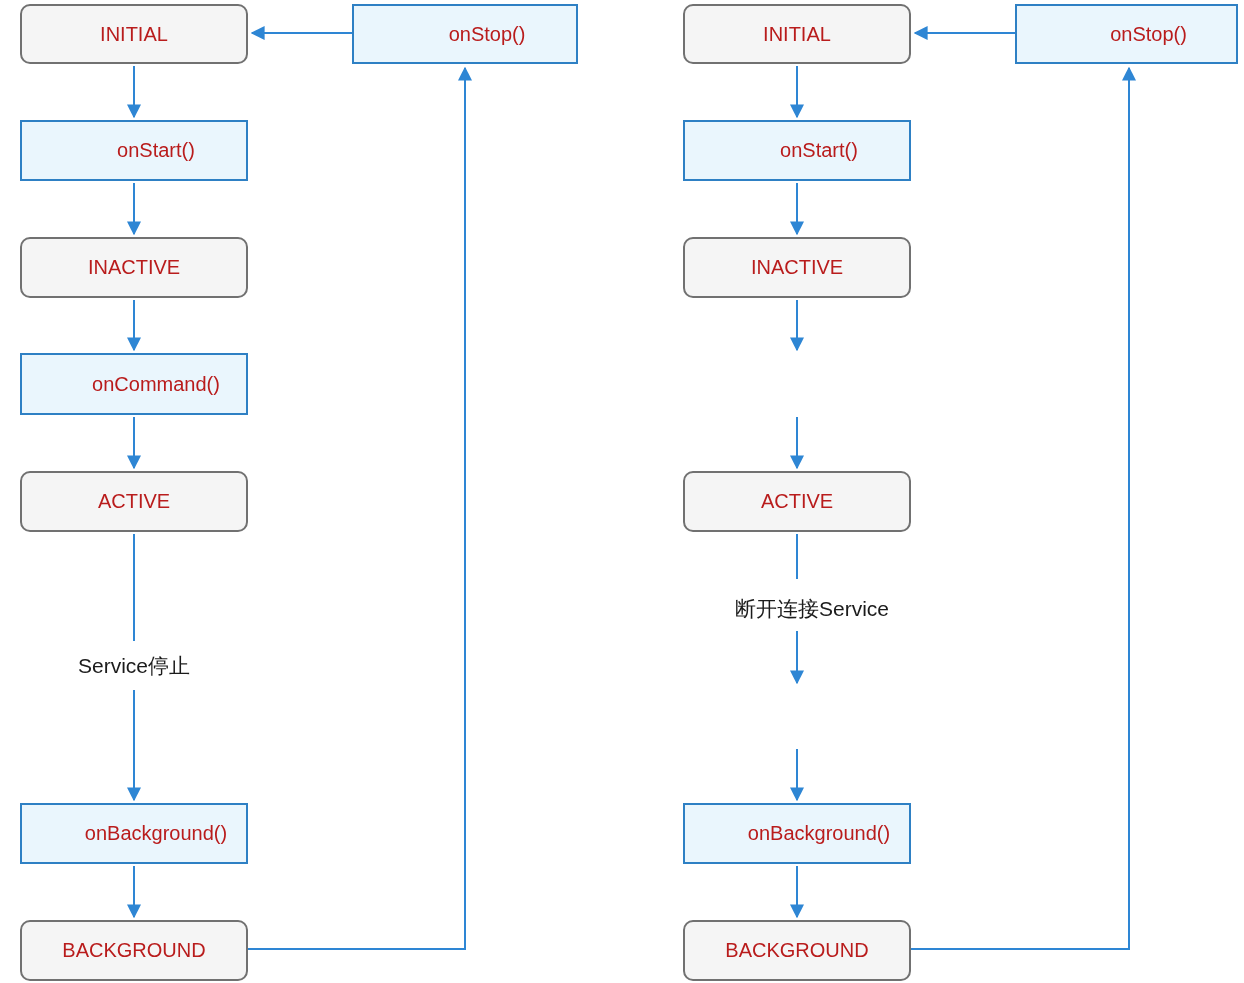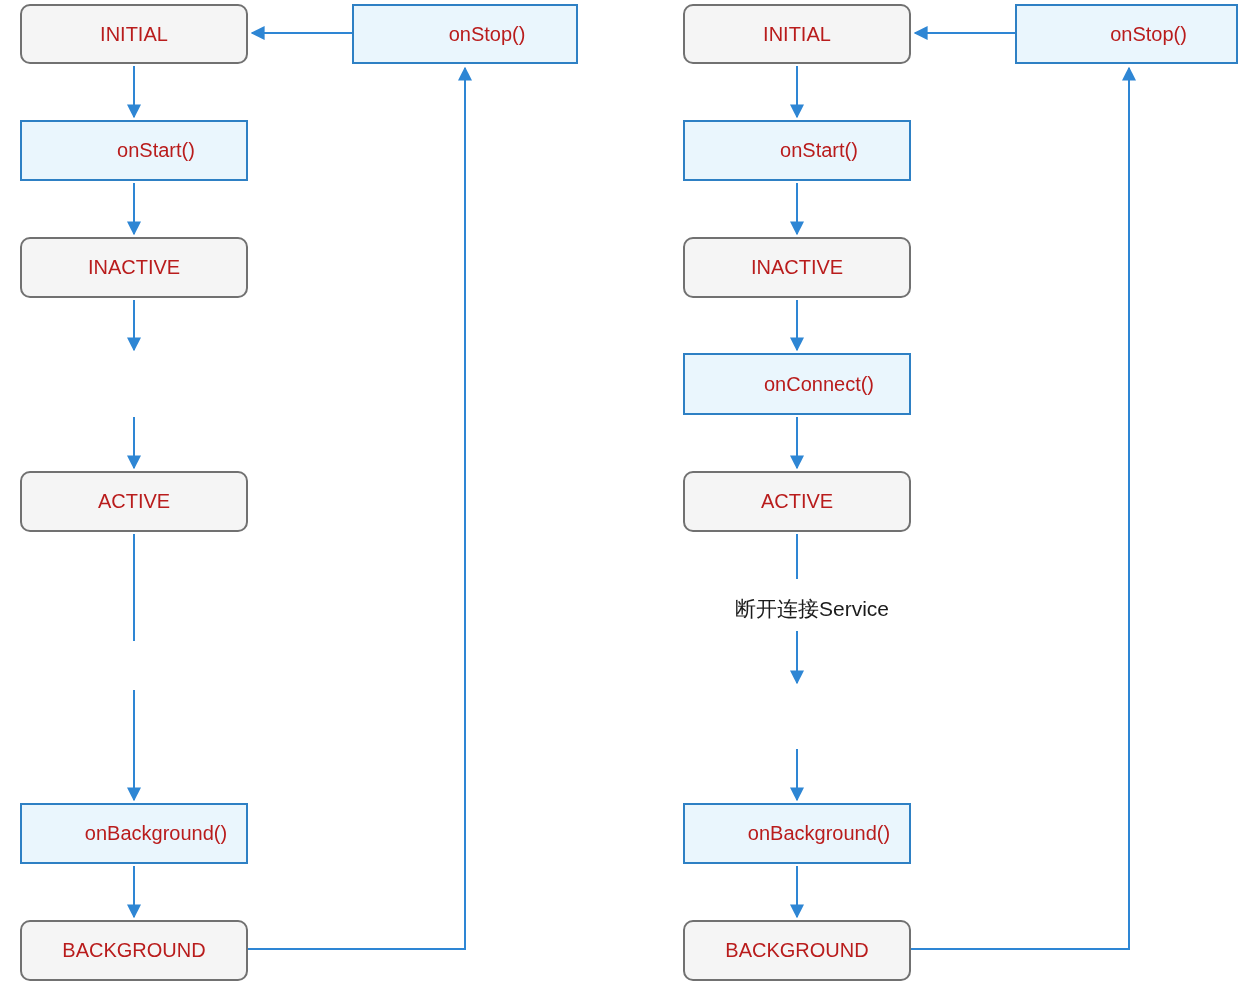--- a/index.html
+++ b/index.html
@@ -112,37 +112,38 @@
       <path d="M1015,33 L915,33" marker-end="url(#ah)"></path>
     </g>
   </svg>
 
   <div class="node state L-initial">INITIAL</div>
 
   <div class="node callback L-onstart">onStart()</div>
 
   <div class="node state L-inactive">INACTIVE</div>
 
+  <div class="node callback L-oncommand">onCommand()</div>
 
   <div class="node state L-active">ACTIVE</div>
 
+  <div class="transition-label L-label">Service停止</div>
 
   <div class="node callback L-onbackground">onBackground()</div>
 
   <div class="node state L-background">BACKGROUND</div>
 
   <div class="node callback L-onstop">onStop()</div>
 
   <div class="node state R-initial">INITIAL</div>
 
   <div class="node callback R-onstart">onStart()</div>
 
   <div class="node state R-inactive">INACTIVE</div>
 
-  <div class="node callback R-onconnect">onConnect()</div>
 
   <div class="node state R-active">ACTIVE</div>
 
   <div class="transition-label R-label">断开连接Service</div>
 
 
   <div class="node callback R-onbackground">onBackground()</div>
 
   <div class="node state R-background">BACKGROUND</div>
 

